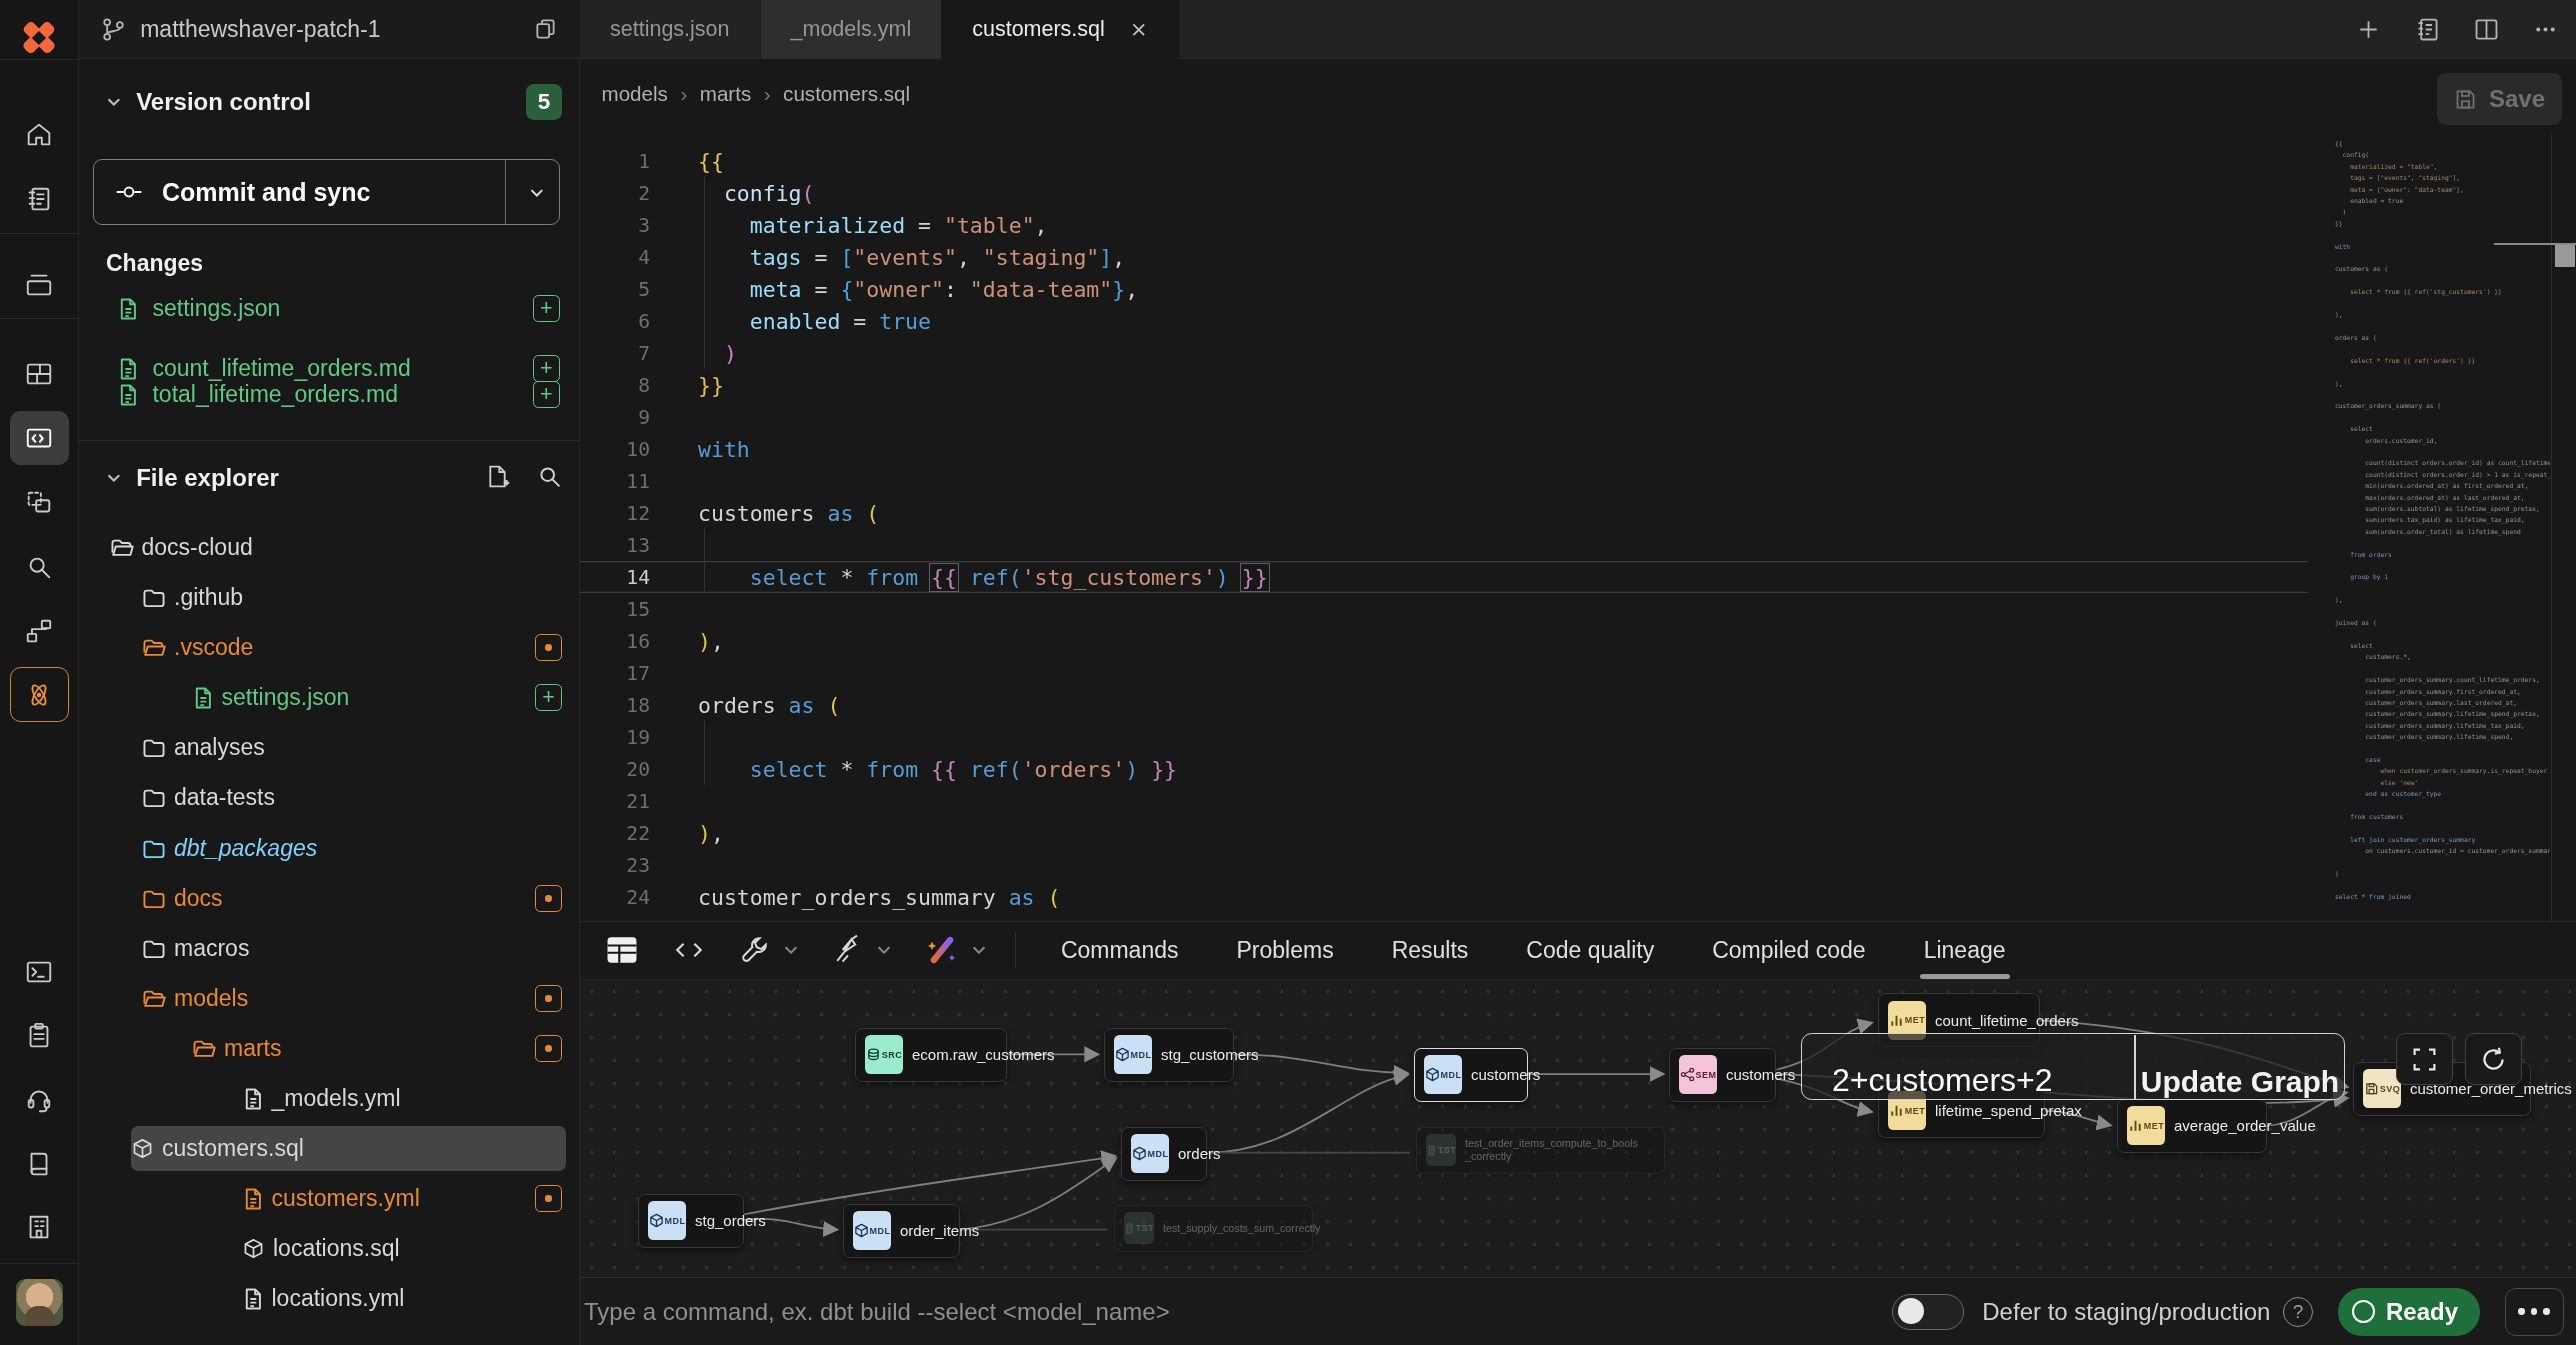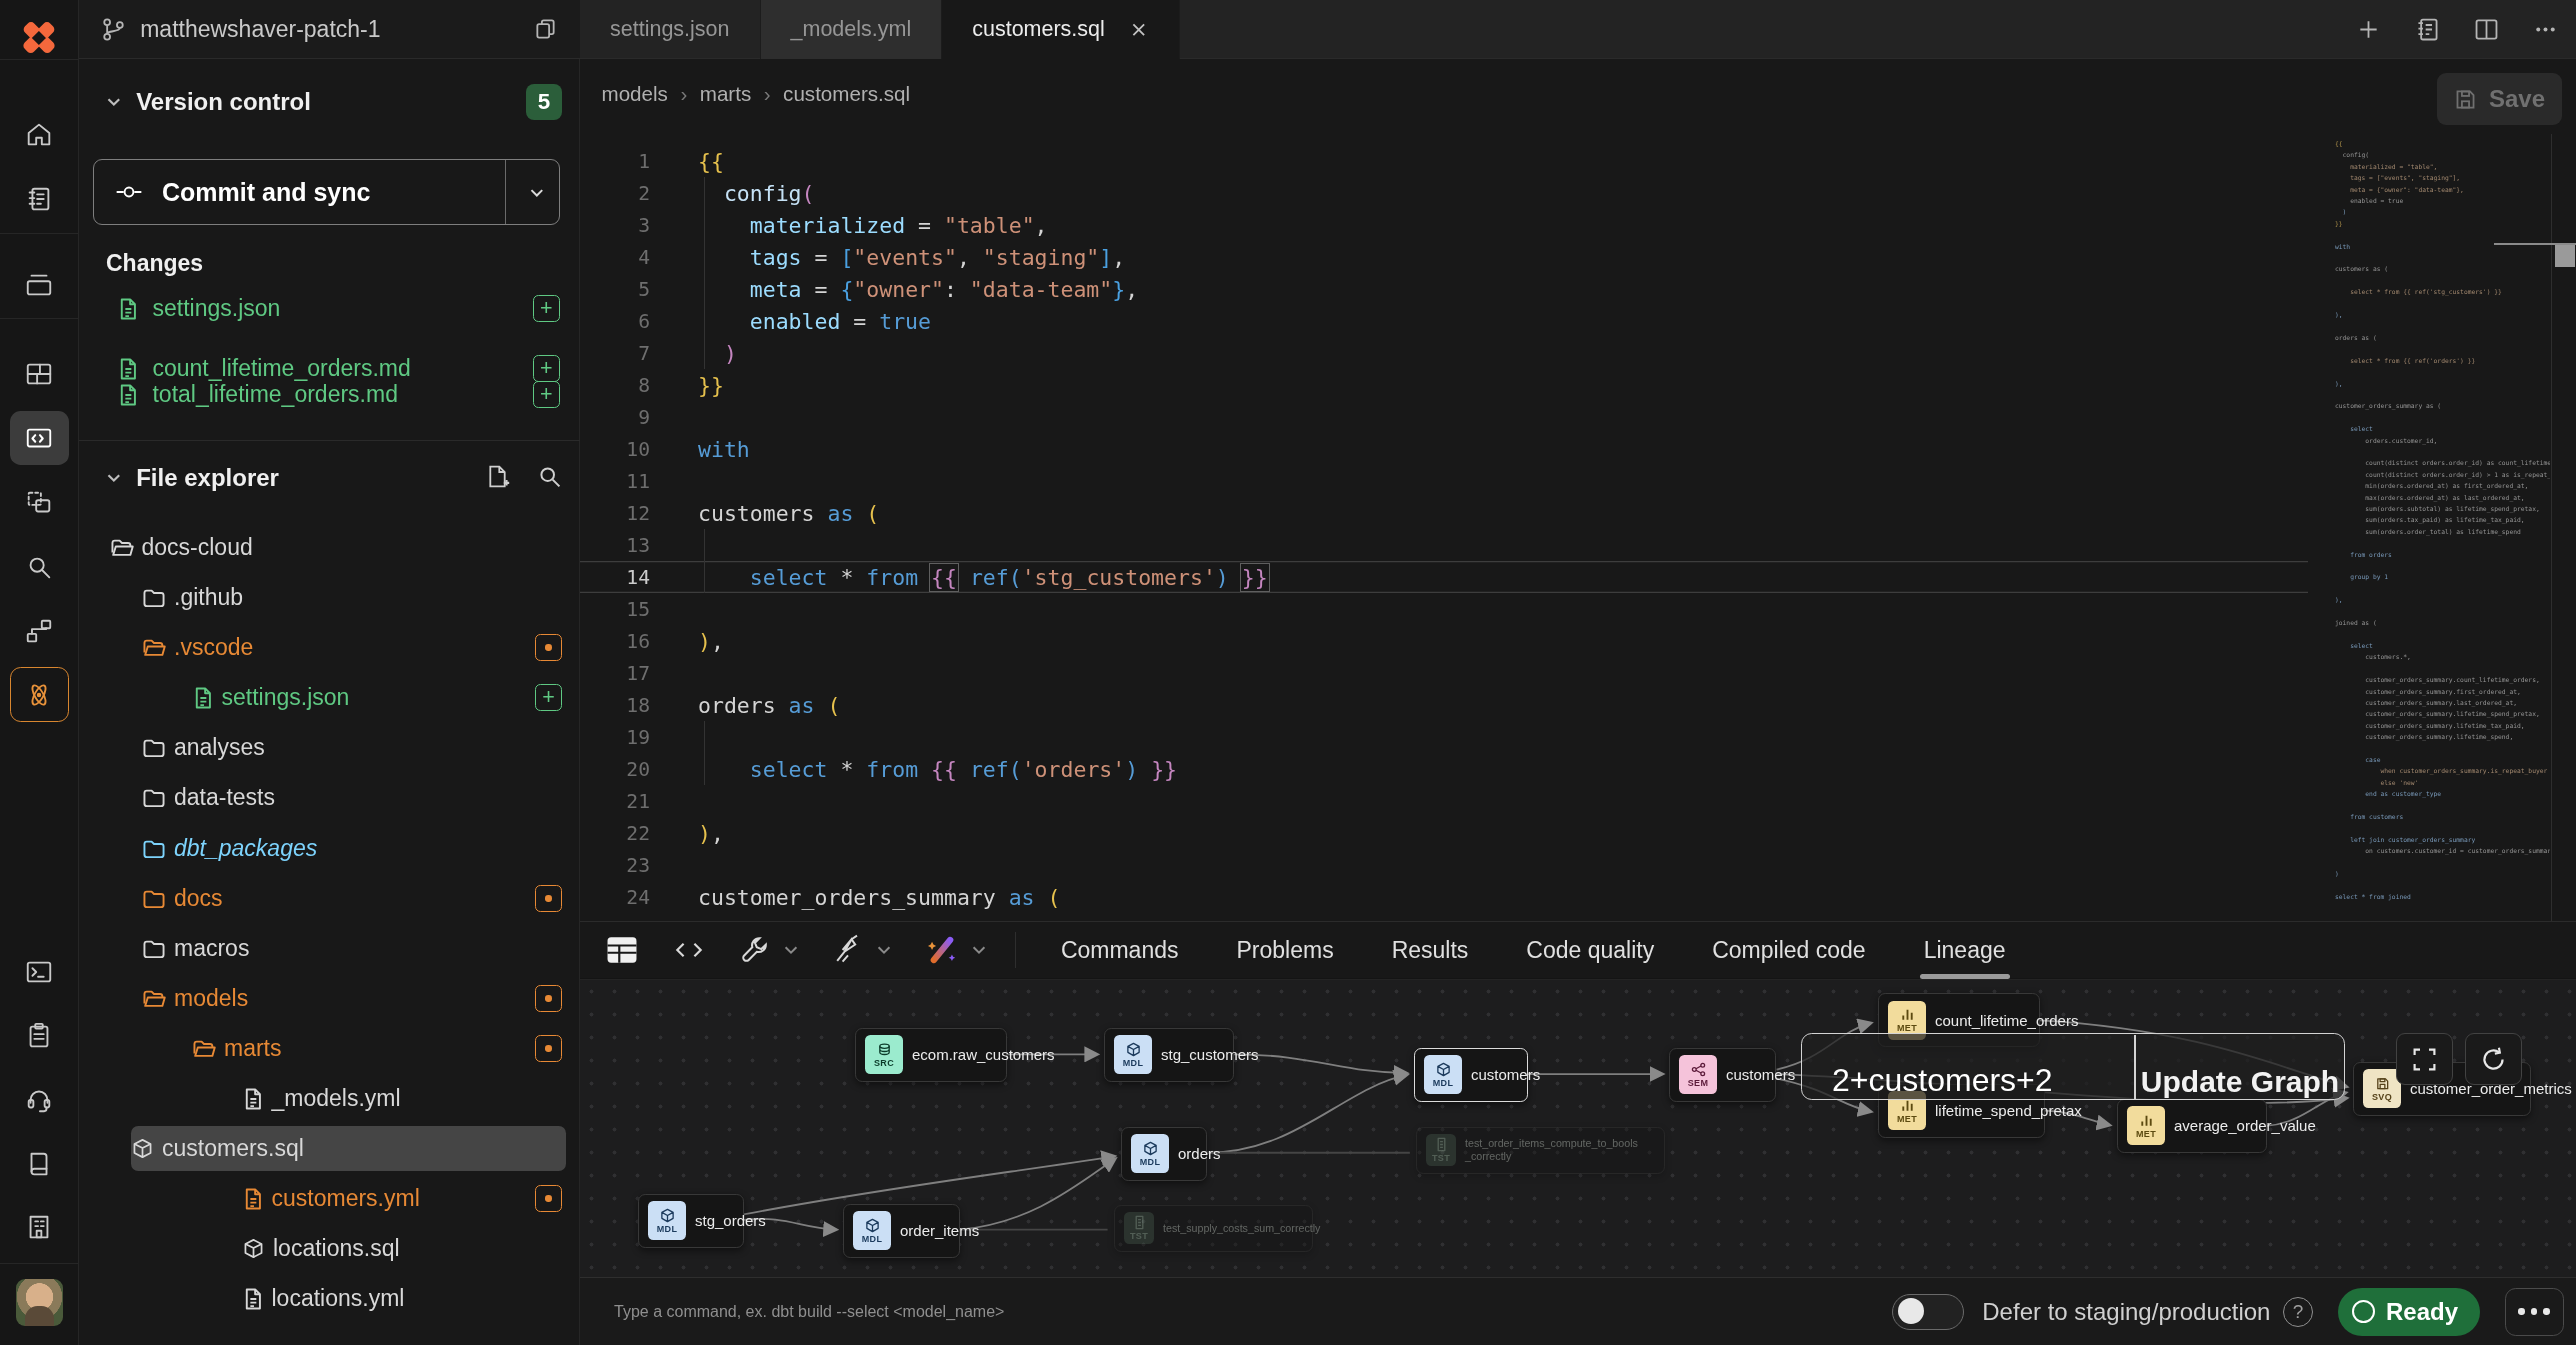--- a/index.html
+++ b/index.html
@@ -98,36 +98,36 @@
   .ptab .ul{position:absolute;left:25px;right:25px;bottom:0;height:4.5px;border-radius:2.7px;background:#9a9a9a}
 
   
   #canvas{position:absolute;left:580px;top:979px;width:1996px;height:299px;background:#1d1d1e;border-top:0.9px solid #242424;overflow:hidden;
      background-image:radial-gradient(#303032 1.8px,transparent 2.2px);background-size:23px 23px}
   #edges{position:absolute;left:0;top:0;z-index:1}
   .lnode{position:absolute;background:#151515;border:1.3px solid #383838;border-radius:7.2px;display:flex;align-items:center;gap:9px;
      padding:6.3px 9px;z-index:2;box-shadow:0 2.7px 7.2px rgba(0,0,0,.45);cursor:pointer}
   .lnode.selected{border-color:#dcdcdc;z-index:3}
   .lnode.dim{opacity:.38;z-index:1}
-  .lnode .nbadge{width:38px;height:39px;border-radius:5.4px;flex:none;display:flex;flex-direction:column;align-items:center;justify-content:center;gap:0.9px}
+  .lnode .nbadge{width:38px;height:39px;border-radius:5.4px;flex:none;display:flex;flex-direction:row;align-items:center;justify-content:center;gap:0.9px}
   .lnode .nbadge .bt{font-size:9px;font-weight:700;letter-spacing:0.4px}
   .lnode .nlabel{font-size:15px;color:#ececec;font-weight:500}
   .lnode.dim .nlabel{font-size:10.7px;color:#cfd8cf;white-space:normal;line-height:1.25}
   .lnode.dim .nbadge{width:30px;height:32px;background:#44584a;color:#a8c8b0}
   #overlay-box{position:absolute;left:1221px;top:53px;width:544px;height:67px;z-index:5;background:rgba(30,30,30,.72);
      border:1.8px solid #d4d4d4;border-radius:10.7px;display:flex;align-items:flex-end}
   #overlay-query{flex:1;font-size:32px;color:#fff;padding-left:30px}
   #overlay-div{width:1.8px;height:64px;background:#d4d4d4}
   #overlay-btn{width:208px;text-align:center;font-size:30px;font-weight:600;color:#f2f2f2;cursor:pointer}
   .cv-btn{position:absolute;top:53px;width:57px;height:52px;background:#1a1a1a;border:1.3px solid #424242;border-radius:9px;z-index:6;
      display:flex;align-items:center;justify-content:center;color:#e8e8e8;cursor:pointer}
 
   
   #cmdbar{position:absolute;left:580px;top:1277px;width:1996px;height:68px;background:#1a1a1a;border-top:0.9px solid #2e2e2e;display:flex;align-items:center}
-  #cmd-placeholder{font-size:16px;color:#8f8f8f;margin-left:34px;flex:1}
+  #cmd-placeholder{font-size:24px;color:#8f8f8f;margin-left:4px;flex:1}
   #defer-toggle{width:72px;height:36px;border-radius:18px;background:#222;border:1.3px solid #6a6a6a;position:relative;cursor:pointer;flex:none}
   #defer-toggle i{position:absolute;left:4.5px;top:3.6px;width:26px;height:26px;border-radius:50%;background:#e8e8e8}
   #defer-label{font-size:24px;color:#d0d0d0;margin:0 12.5px 0 18px}
   #help-circle{width:30px;height:30px;border-radius:50%;border:1.8px solid #8f8f8f;color:#9f9f9f;font-size:19px;display:flex;align-items:center;justify-content:center;flex:none}
   #ready-pill{margin-left:25px;height:48px;padding:0 21.5px 0 14.3px;border-radius:25px;background:#1f6f3a;display:flex;align-items:center;gap:10.7px;flex:none;cursor:pointer}
   #ready-pill .ring{width:23px;height:23px;border:2.7px solid #fff;border-radius:50%}
   #ready-pill .txt{color:#fff;font-size:24px;font-weight:600}
   #more-btn{margin:0 12.5px 0 25px;width:59px;height:48px;border:1.3px solid #4a4a4a;border-radius:10.7px;display:flex;align-items:center;justify-content:center;gap:6.3px;flex:none;cursor:pointer}
   #more-btn i{width:6.3px;height:6.3px;border-radius:50%;background:#e8e8e8}
 </style>

